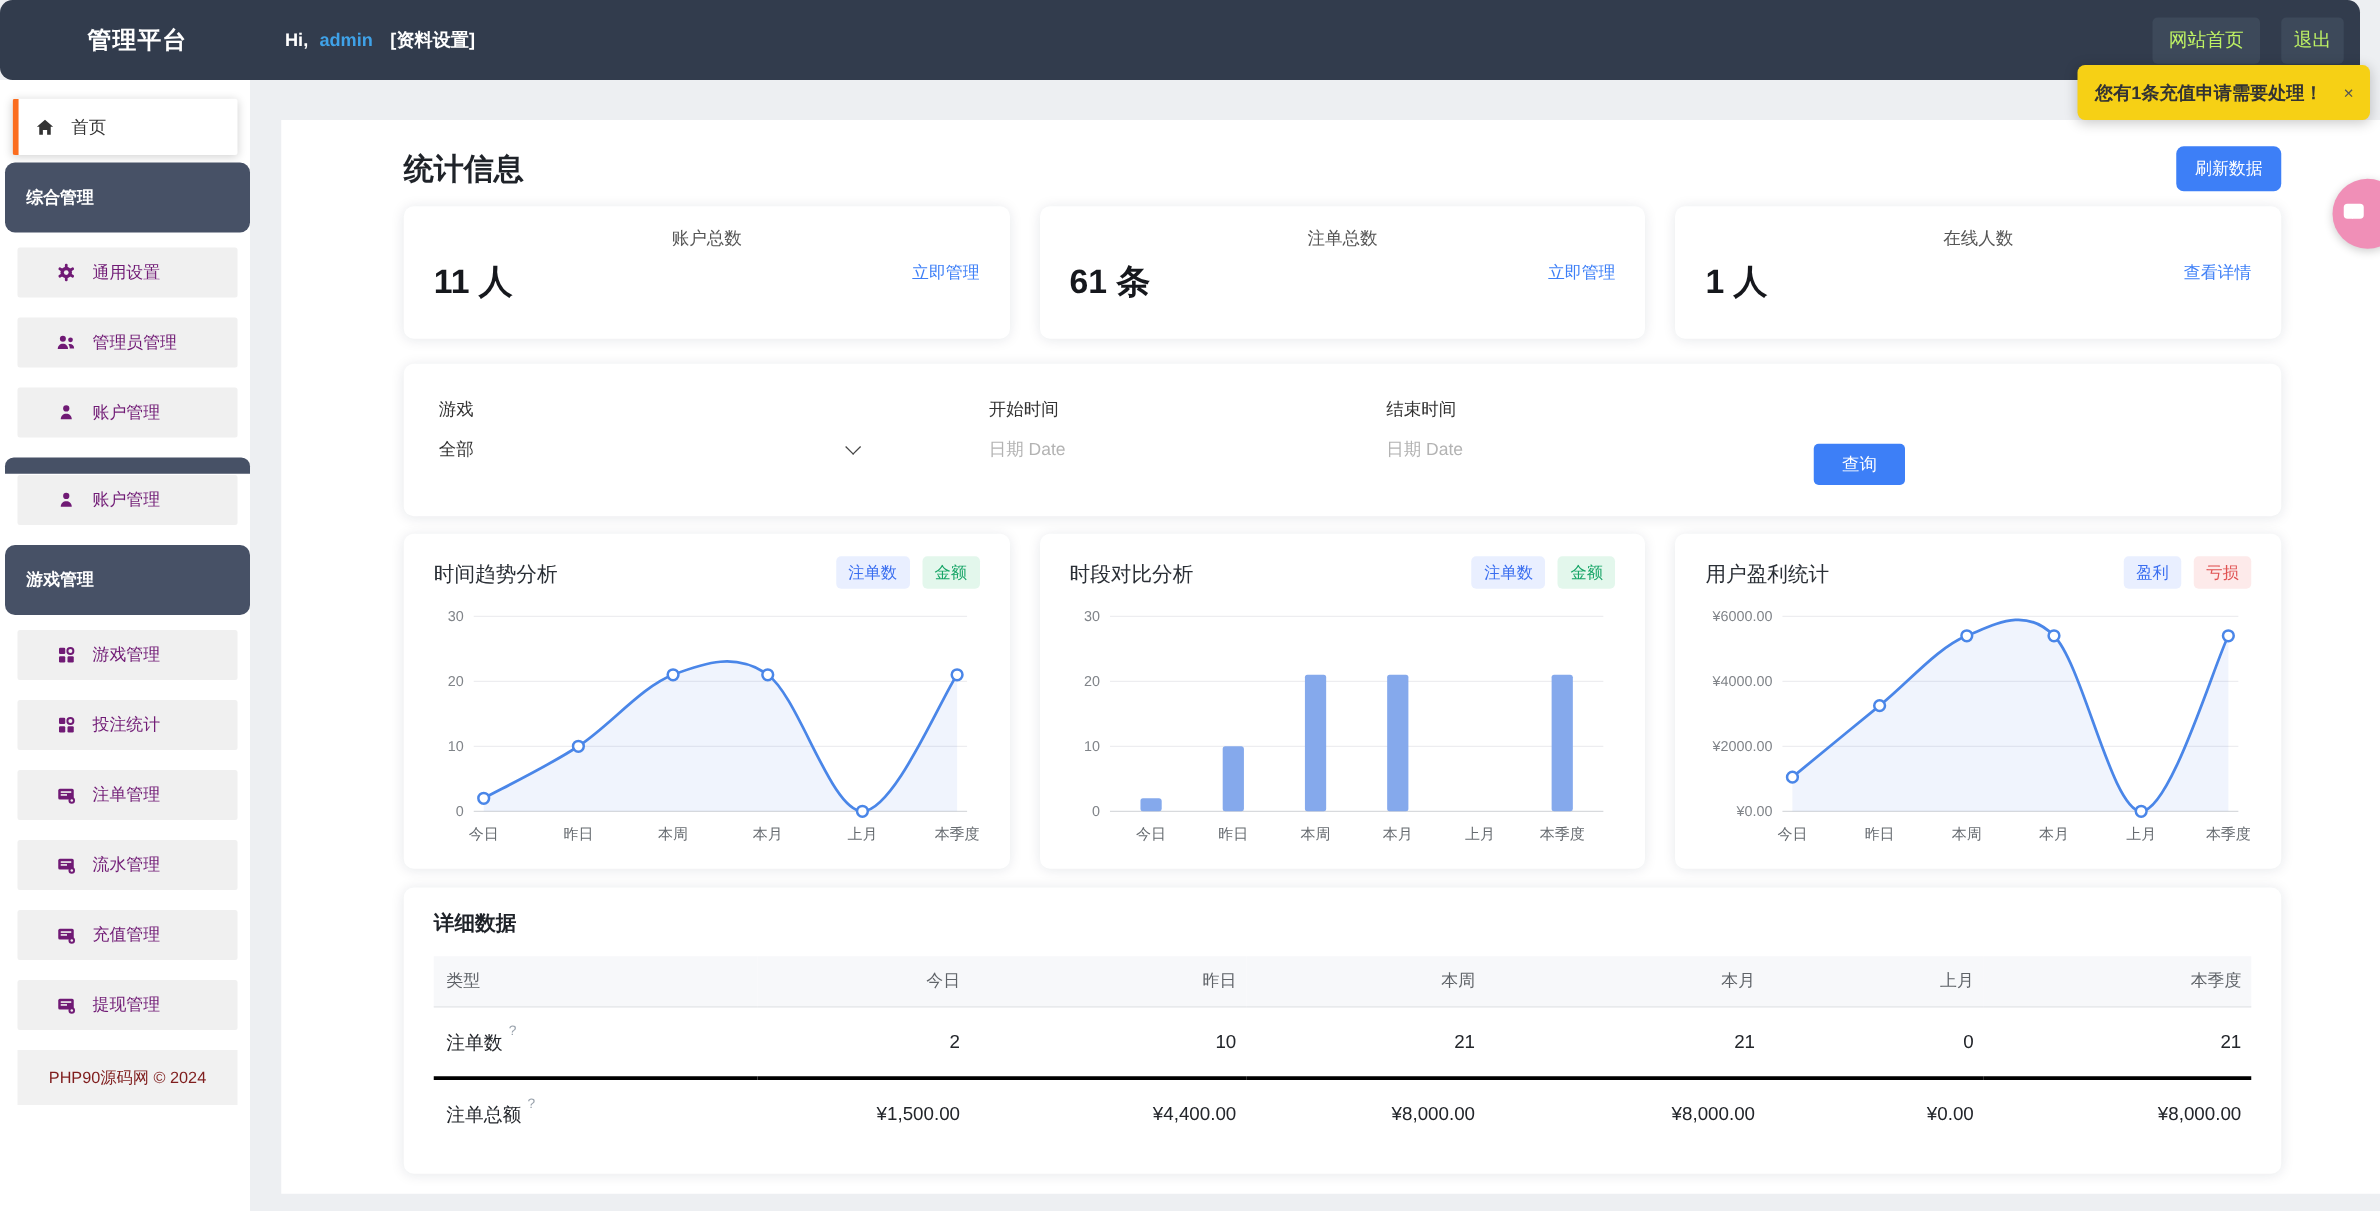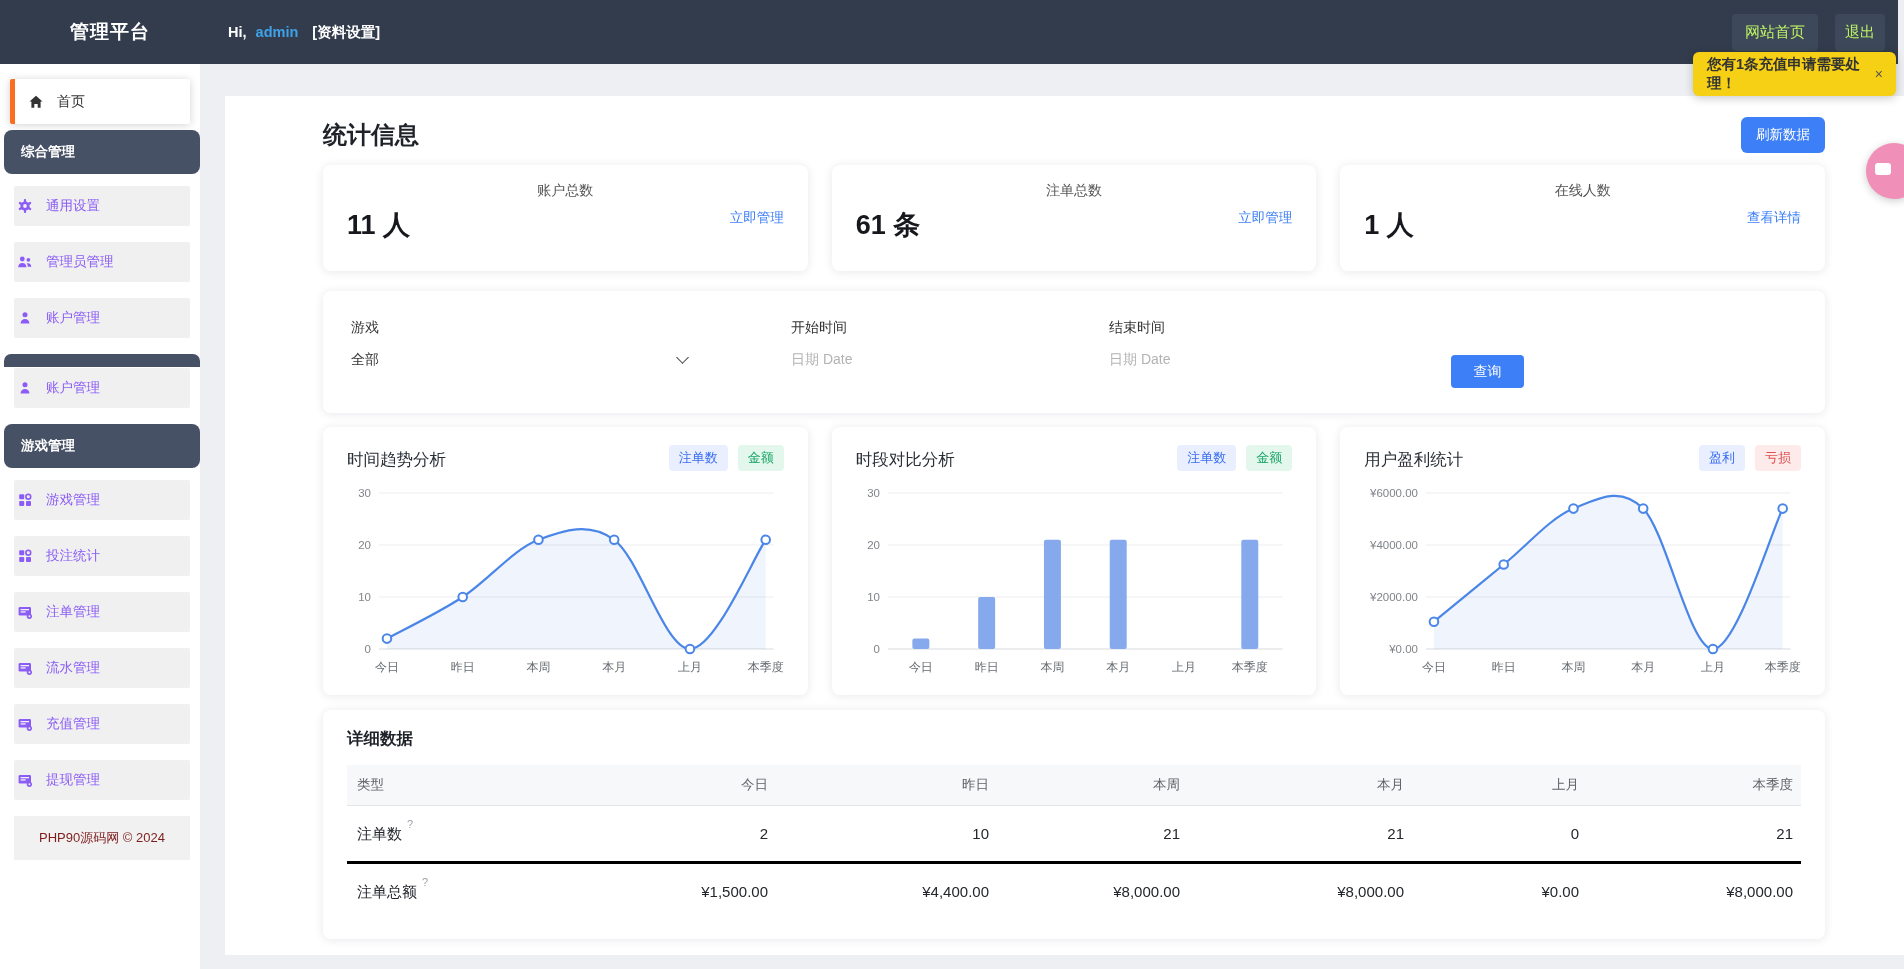--- a/index.html
+++ b/index.html
@@ -1,42 +1,42 @@
 <!DOCTYPE html>
 <html style="--topbar: #323c4d; --primary_blue: #3d7ff7; --orange_accent: #fb6d1f; --notification_yellow: #f6d015; --sidebar_section: #475166; --badge_blue_bg: #e9efff; --badge_blue_text: #3a6ef0; --badge_green_bg: #e3f7ec; --badge_green_text: #17a567; --badge_red_bg: #fdeaea; --badge_red_text: #e05252; --chart_line: #4a86e8; --chart_bar: #85a9ec; --fab_pink: #f08fb7;"><head>
 <meta charset="utf-8">
 <style>
   html,body{margin:0;padding:0;width:1904px;height:969px;overflow:hidden;
     background:#edeff2;font-family:"Liberation Sans","DejaVu Sans",sans-serif;position:relative;}
   
-  .topbar{position:absolute;top:0;left:0;right:6px;height:64px;background:var(--topbar,#323c4d);
-    display:flex;align-items:center;color:#fff;z-index:30;}
+  .topbar{position:absolute;top:0;left:0;right:16px;height:64px;background:var(--topbar,#323c4d);
+    display:flex;align-items:center;color:#fff;z-index:30;border-radius:10px;}
   .brand{margin-left:70px;font-size:19px;font-weight:bold;letter-spacing:1px;}
   .greeting{margin-left:78px;font-size:14.5px;font-weight:bold;}
   .uname{color:#3fa2e8;margin:0 5px;cursor:pointer;text-decoration:none;}
   .profile{color:#fff;margin-left:5px;cursor:pointer;text-decoration:none;}
   .tb-spacer{flex:1;}
   .tb-btn{background:#3d495a;border:none;color:#bef264;font-size:15px;padding:9px 13px;
     border-radius:4px;margin-right:17px;cursor:pointer;font-family:Liberation Sans, sans-serif;}
   .tb-btn.last{margin-right:13px;padding:9px 10px;}
   
-  .toast{position:absolute;top:52px;right:8px;width:203px;height:44px;background:var(--notification_yellow,#f6d015);
+  .toast{position:absolute;top:52px;right:8px;width:234px;height:44px;background:var(--notification_yellow,#f6d015);
     border-radius:6px;display:flex;align-items:center;padding:0 10px 0 14px;box-sizing:border-box;
     box-shadow:0 2px 10px rgba(0,0,0,.22);z-index:40;font-size:14.5px;font-weight:bold;color:#333;}
   .toast-close{margin-left:auto;font-size:14px;color:#555;cursor:pointer;padding:0 3px;font-weight:normal;}
   
   .sidebar{position:absolute;top:64px;left:0;width:200px;bottom:0;background:#fff;z-index:10;}
   .sb-item{margin:0 10px 16px 14px;height:40px;background:#f0f0f0;border-radius:2px;display:flex;
-    align-items:center;padding-left:3px;gap:13px;font-size:13.5px;color:#8b5cf6;cursor:pointer;}
+    align-items:center;padding-left:31px;gap:13px;font-size:13.5px;color:#701a75;cursor:pointer;}
   .sb-item.active{margin:15px 10px 6px 10px;height:45px;background:#fff;
     border-left:5px solid var(--orange_accent,#fb6d1f);box-shadow:0 1px 8px rgba(0,0,0,.18);
     color:#333;font-size:14px;padding-left:13px;}
   .sb-icon{display:flex;width:16px;height:16px;flex:0 0 16px;}
   .sb-icon svg{width:16px;height:16px;fill:currentColor;}
-  .sb-section{margin:0 0 12px 4px;width:196px;height:44px;background:var(--sidebar_section,#475166);
+  .sb-section{margin:0 0 12px 4px;width:196px;height:56px;background:var(--sidebar_section,#475166);
     border-radius:8px;color:#fff;font-size:13.5px;font-weight:bold;display:flex;align-items:center;
     padding-left:17px;box-sizing:border-box;cursor:pointer;}
   .sb-section.sys{margin-top:14px;height:60px;}
   .sb-section.game{margin-top:6px;}
   .sb-collapsed{margin:0 0 1px 4px;width:196px;height:13px;background:var(--sidebar_section,#475166);
     border-radius:7px 7px 0 0;cursor:pointer;}
   .sb-footer{margin:12px 10px 0 14px;height:44px;background:#f1f1f1;color:#7f1d1d;font-size:13px;
     display:flex;align-items:center;justify-content:center;}
   
   .panel{position:absolute;left:225px;top:96px;right:0;bottom:14px;background:#fff;z-index:5;}

